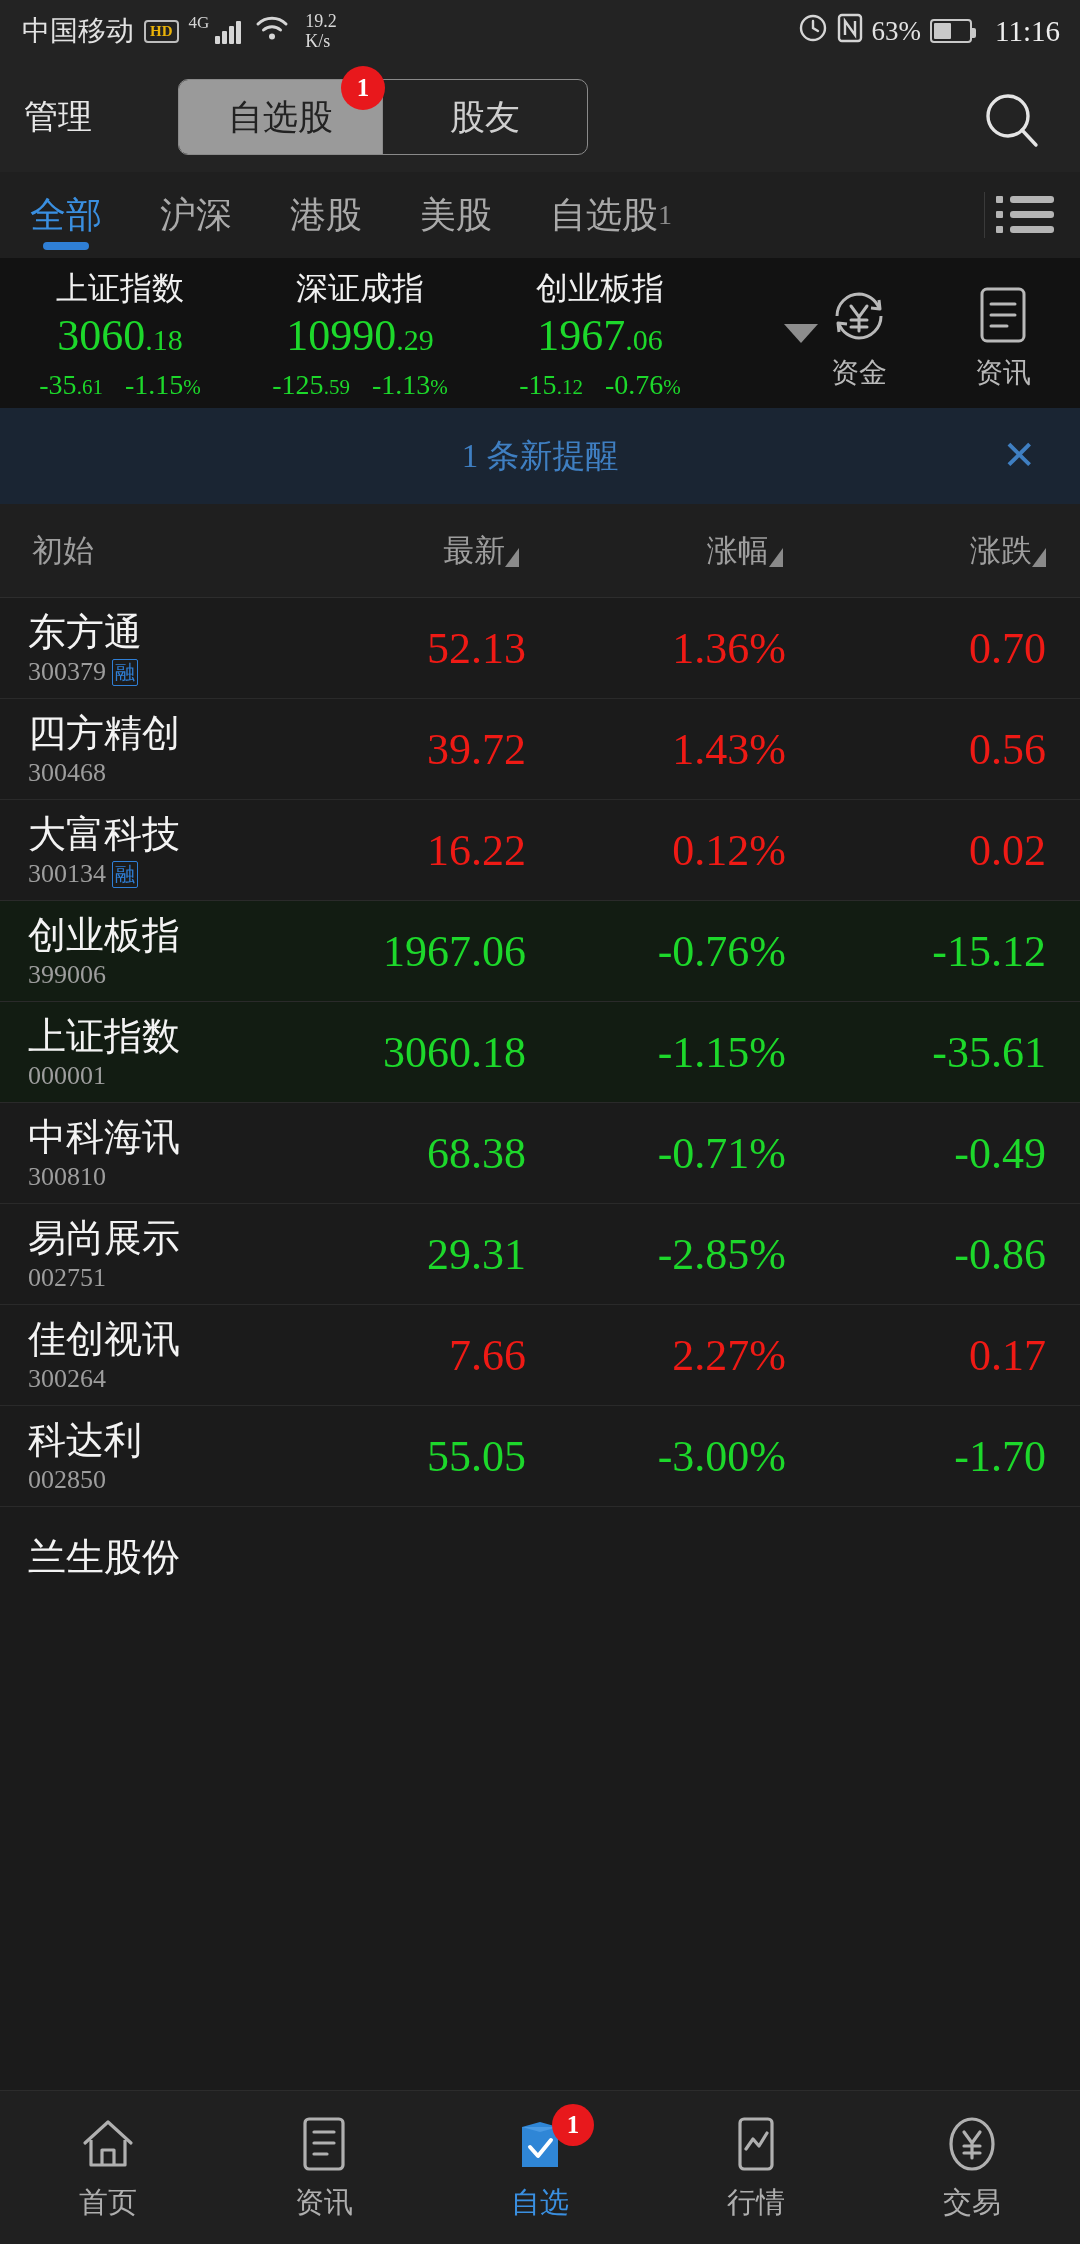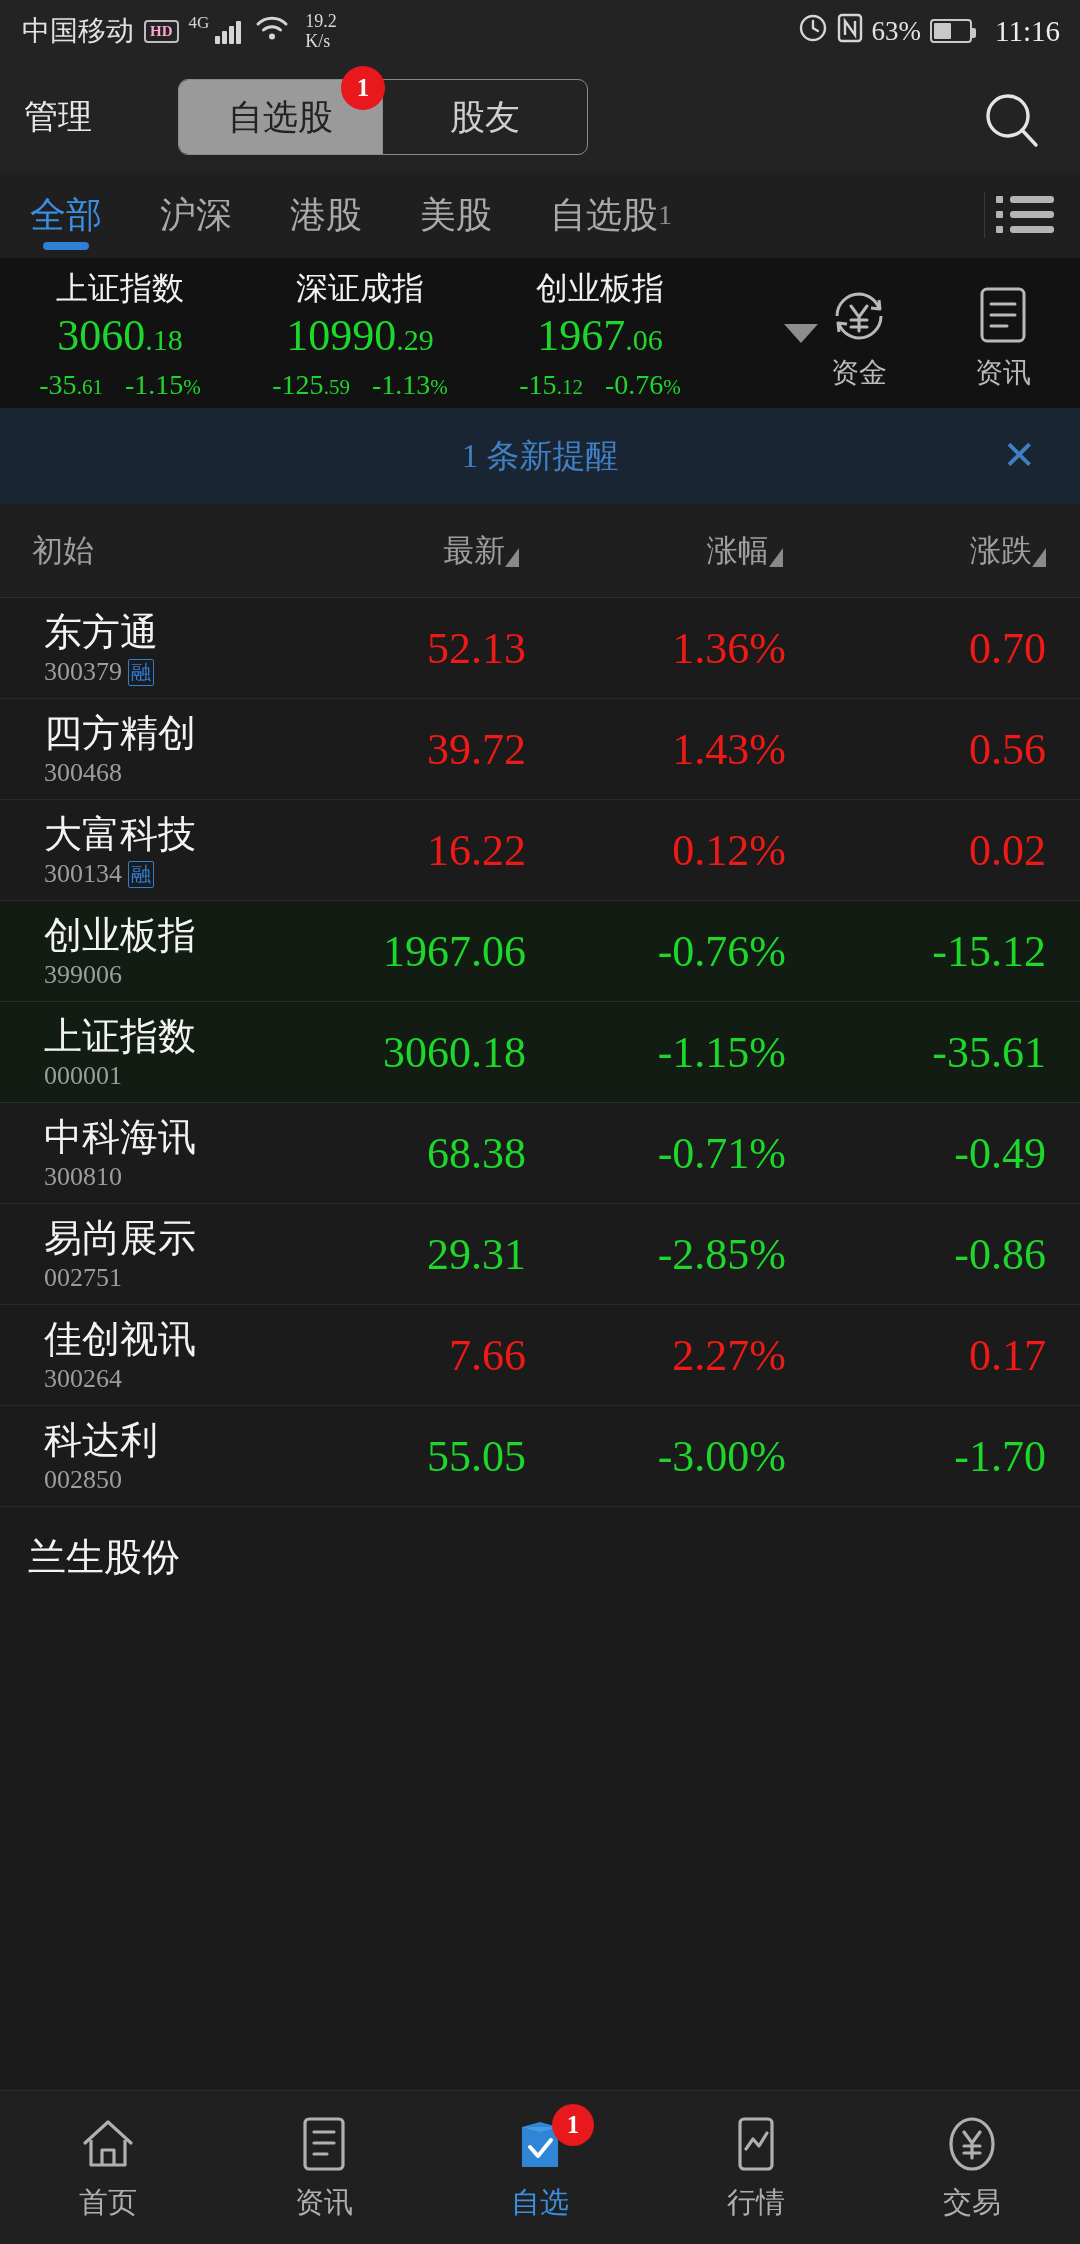--- a/index.html
+++ b/index.html
@@ -14,21 +14,21 @@
 
   
   .statusbar{
     height:62px; background:#232323; display:flex; align-items:center;
     padding:0 22px; color:#d8d8d8; font-size:27px; position:relative;
   }
   .sb-left{ display:flex; align-items:center; gap:8px; }
   .carrier{ font-size:28px; letter-spacing:0px; color:#e2e2e2;}
   .hd-badge{
     border:2px solid #bdbdbd; border-radius:4px; font-size:15px; font-weight:bold;
-    padding:0px 4px; line-height:19px; color:#f9a8d4; margin-left:2px;
+    padding:0px 4px; line-height:19px; color:#eab308; margin-left:2px;
   }
   .g4{ font-size:17px; color:#d5d5d5; position:relative; top:-8px; margin-left:2px;}
   .bars{ display:flex; align-items:flex-end; gap:2px; height:26px; margin-left:-2px;}
   .bars i{ display:block; width:5px; background:#d5d5d5; border-radius:1px;}
   .bars i:nth-child(1){height:8px}
   .bars i:nth-child(2){height:13px}
   .bars i:nth-child(3){height:18px}
   .bars i:nth-child(4){height:23px}
   .wifi{ margin-left:6px; }
   .kbps{ margin-left:8px; font-size:18px; line-height:20px; color:#d8d8d8; text-align:left;}
@@ -135,21 +135,21 @@
     position:relative; top:7px;
   }
 
   
   .stocklist{ background:#1b1b1b; }
   .srow{
     height:101px; display:flex; align-items:center;
     border-bottom:1px solid #2a2a2a; position:relative;
   }
   .srow.tint{ background:#121c12; }
-  .s-name-wrap{ width:300px; padding-left:44px; }
+  .s-name-wrap{ width:300px; padding-left:28px; }
   .s-name{ font-size:38px; color:#f3f3f3; line-height:46px; }
   .s-code-line{ display:flex; align-items:center; gap:6px; margin-top:2px;}
   .s-code{ font-size:26px; color:#9d9d9d; line-height:30px; }
   .s-flag{
     border:1.5px solid #2f7fd6; color:#2f7fd6; font-size:20px;
     line-height:23px; padding:1px 2px; border-radius:2px;
   }
   .s-num{ flex:1; text-align:right; padding-right:34px; font-size:44px; }
   .s-num.price{ padding-right:34px; }
   .srow.cut{ border-bottom:none; }

